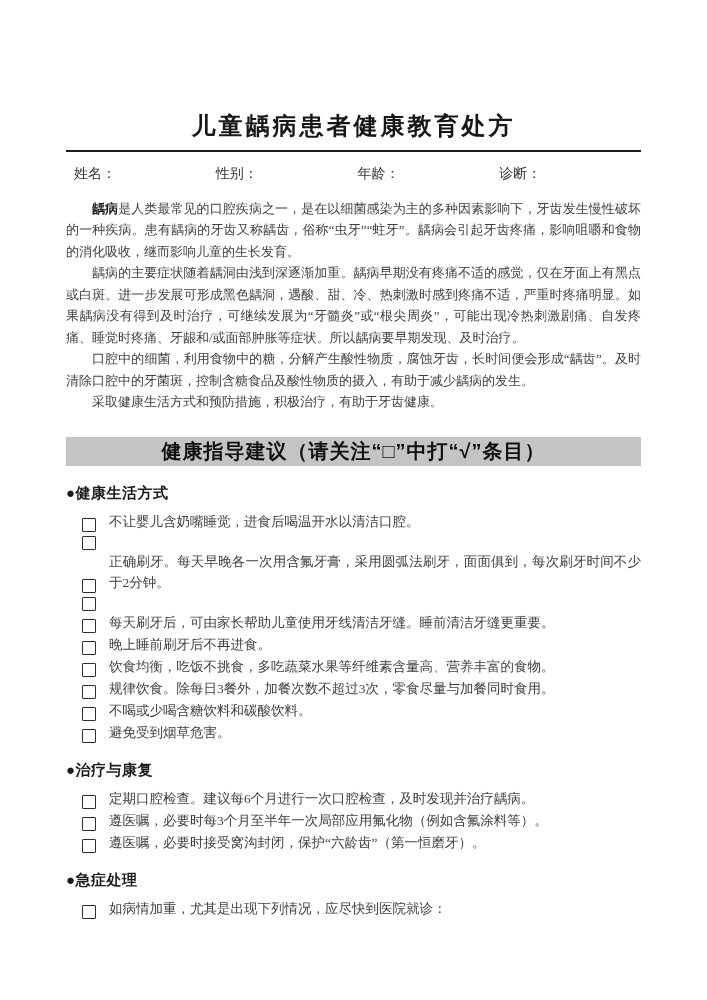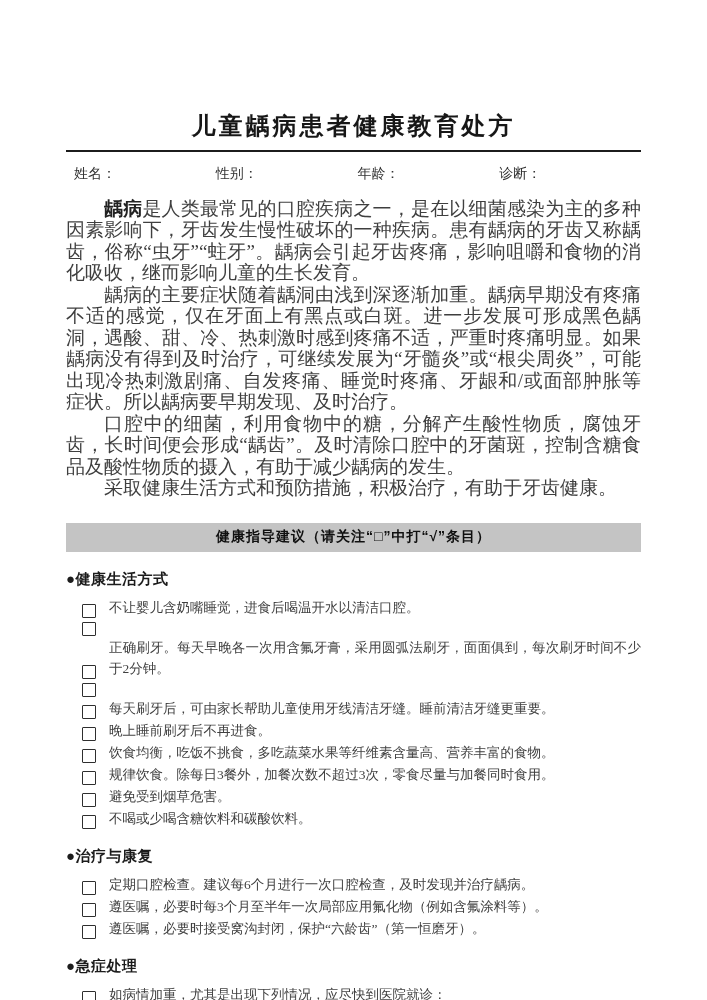--- a/index.html
+++ b/index.html
@@ -34,39 +34,39 @@
     margin-top:13px;
     padding-left:8px;
     font-size:14px;
     color:#333333;
   }
   .patient-field{flex:1 1 25%;display:flex;align-items:flex-start;}
   .patient-field .blank{flex:1;min-height:16px;}
   .intro{margin-top:15px;}
   .intro p{
     margin:0;
-    font-size:19px;
+    font-size:13px;
     line-height:21.5px;
     text-align:justify;
     text-indent:2em;
     color:#3f3f3f;
   }
   .intro p b{color:#222222;}
   .banner{
     margin-top:24px;
     height:29px;
     background:#c4c4c4;
     display:flex;
     align-items:center;
     justify-content:center;
   }
   .banner-text{
     font-family:"Liberation Sans","DejaVu Sans",sans-serif;
     font-weight:bold;
-    font-size:14px;
+    font-size:20px;
     letter-spacing:1px;
     color:#101010;
   }
   .sec-heading{
     margin-top:18px;
     margin-bottom:8px;
     font-weight:bold;
     font-size:15px;
     color:#1c1c1c;
     letter-spacing:0.5px;
@@ -158,25 +158,25 @@
       <div class="check-item">
         <span class="checkbox"></span>
         <span class="check-text">饮食均衡，吃饭不挑食，多吃蔬菜水果等纤维素含量高、营养丰富的食物。</span>
       </div>
       <div class="check-item">
         <span class="checkbox"></span>
         <span class="check-text">规律饮食。除每日3餐外，加餐次数不超过3次，零食尽量与加餐同时食用。</span>
       </div>
       <div class="check-item">
         <span class="checkbox"></span>
-        <span class="check-text">避免受到烟草危害。</span>
+        <span class="check-text">不喝或少喝含糖饮料和碳酸饮料。</span>
       </div>
       <div class="check-item">
         <span class="checkbox"></span>
-        <span class="check-text">不喝或少喝含糖饮料和碳酸饮料。</span>
+        <span class="check-text">避免受到烟草危害。</span>
       </div>
       <div class="sec-heading">●治疗与康复</div>
       <div class="check-item">
         <span class="checkbox"></span>
         <span class="check-text">定期口腔检查。建议每6个月进行一次口腔检查，及时发现并治疗龋病。</span>
       </div>
       <div class="check-item">
         <span class="checkbox"></span>
         <span class="check-text">遵医嘱，必要时每3个月至半年一次局部应用氟化物（例如含氟涂料等）。</span>
       </div>

